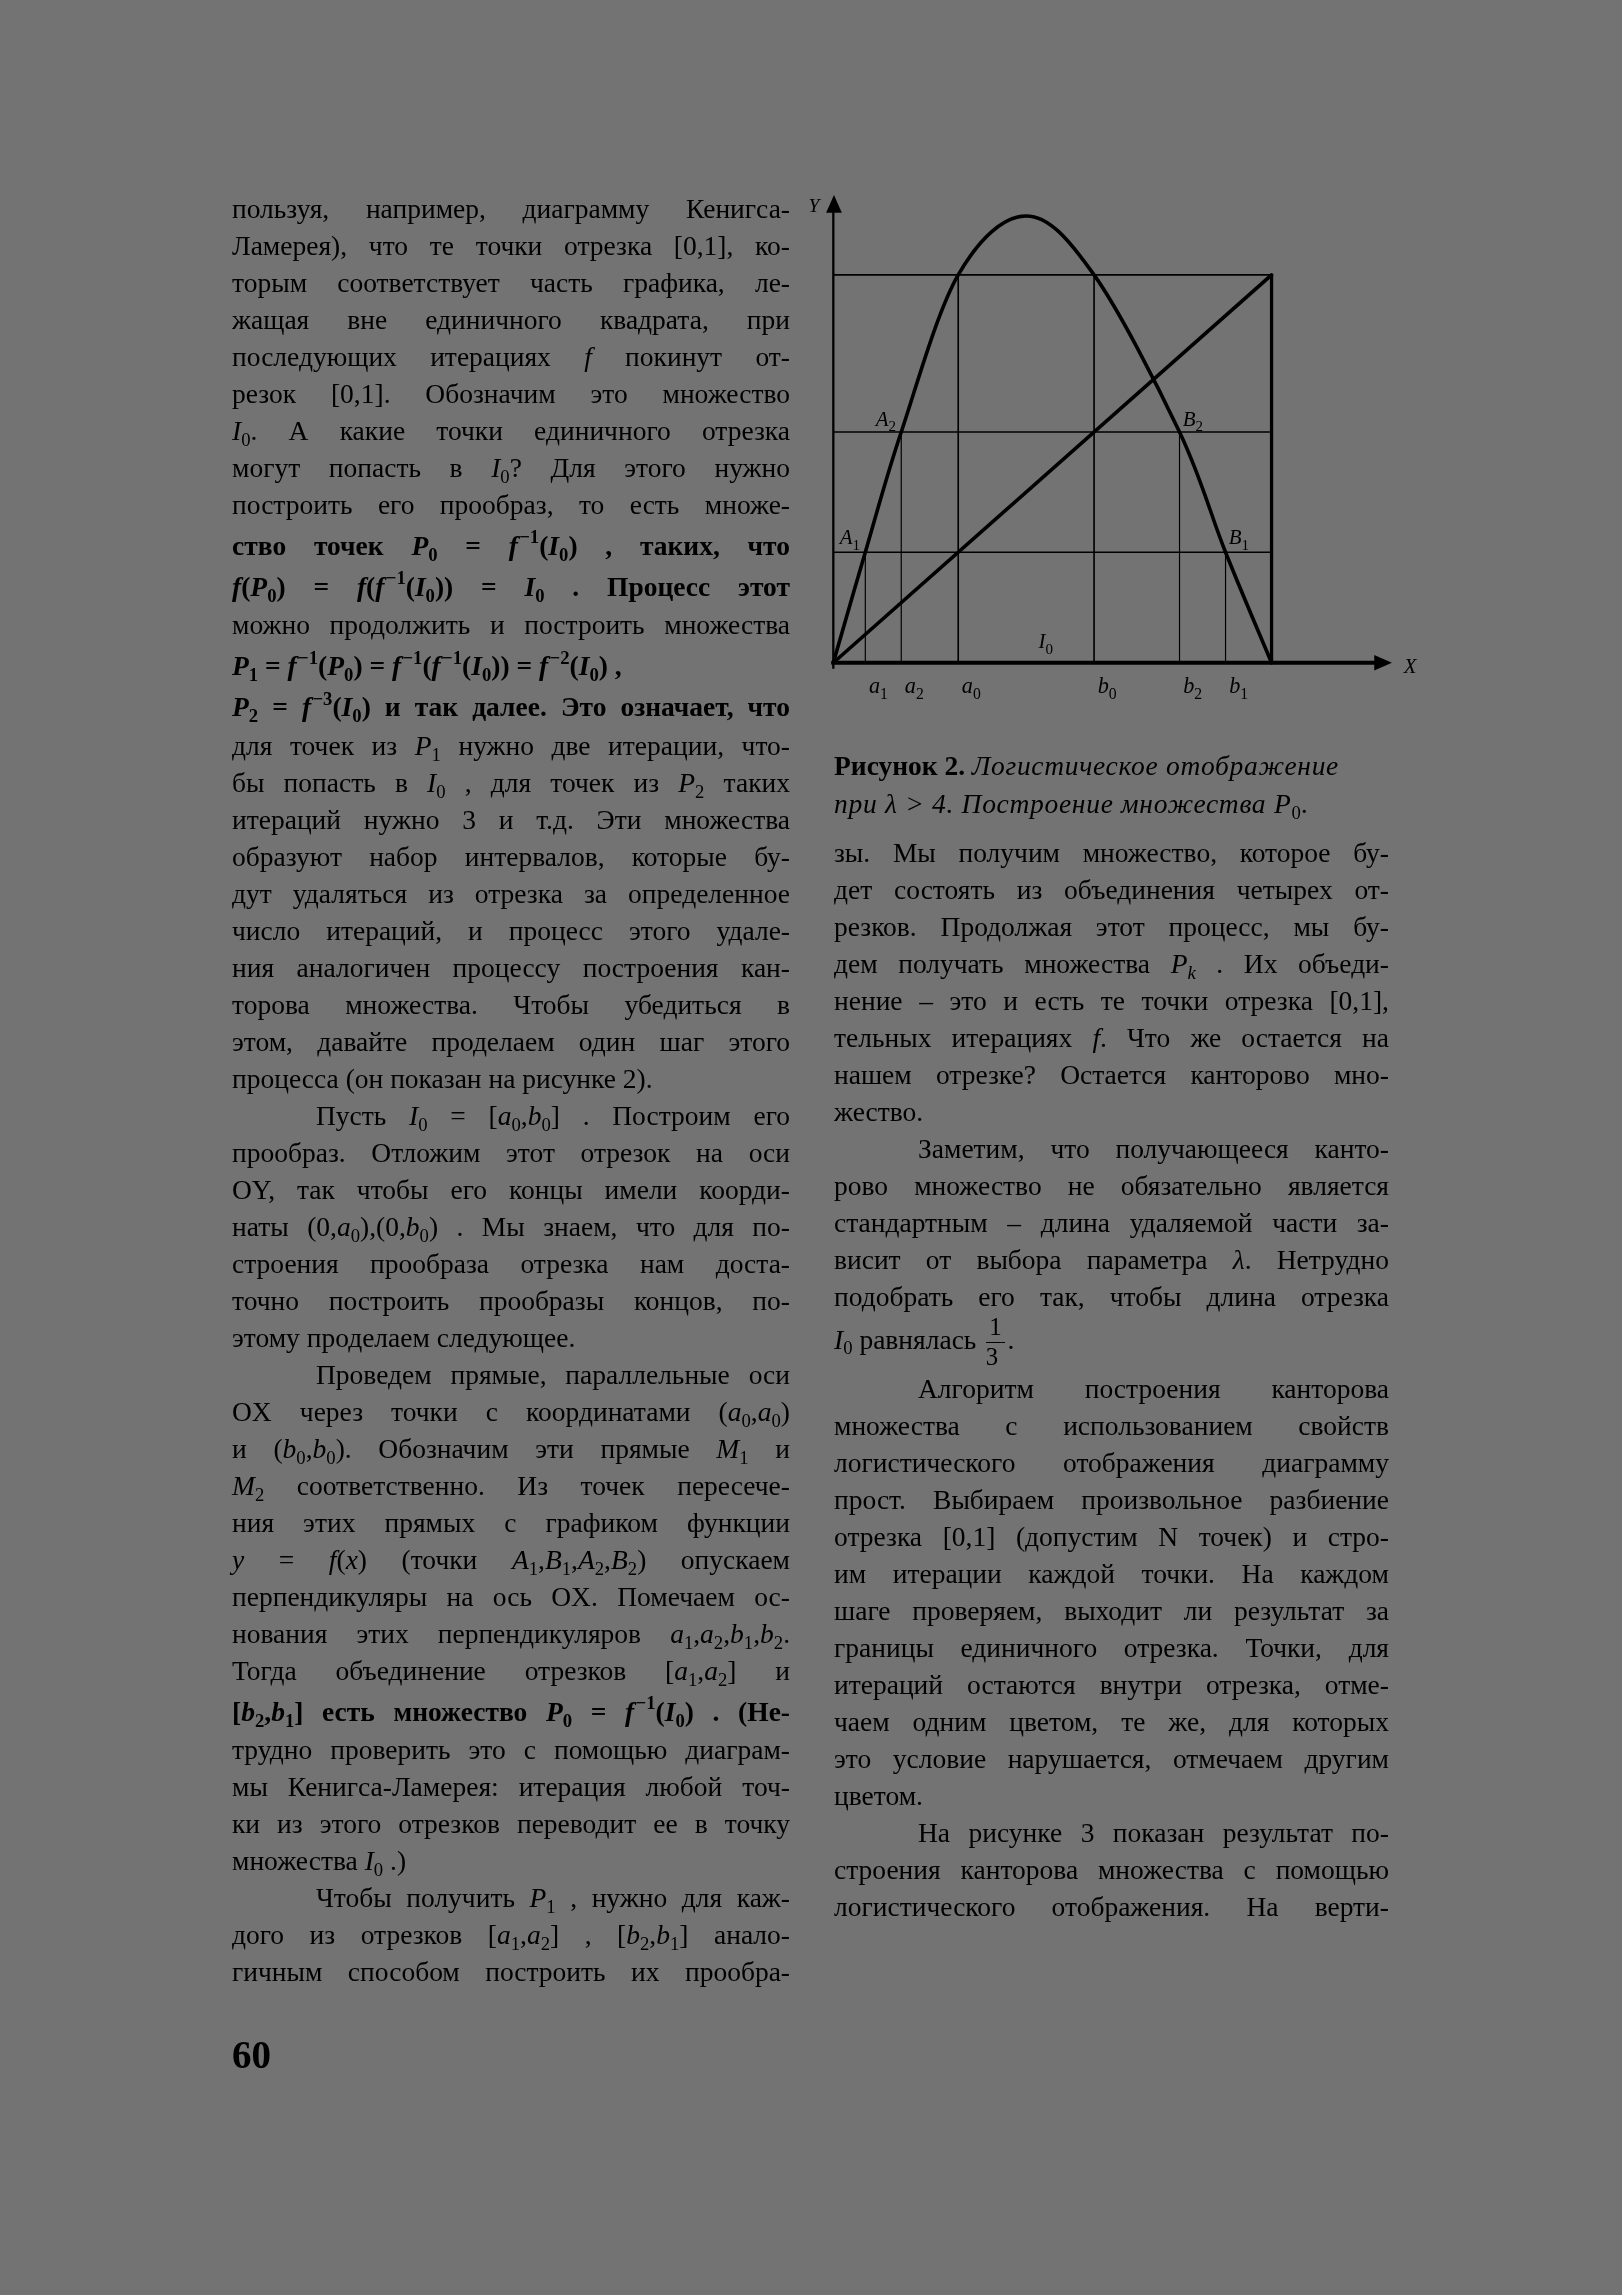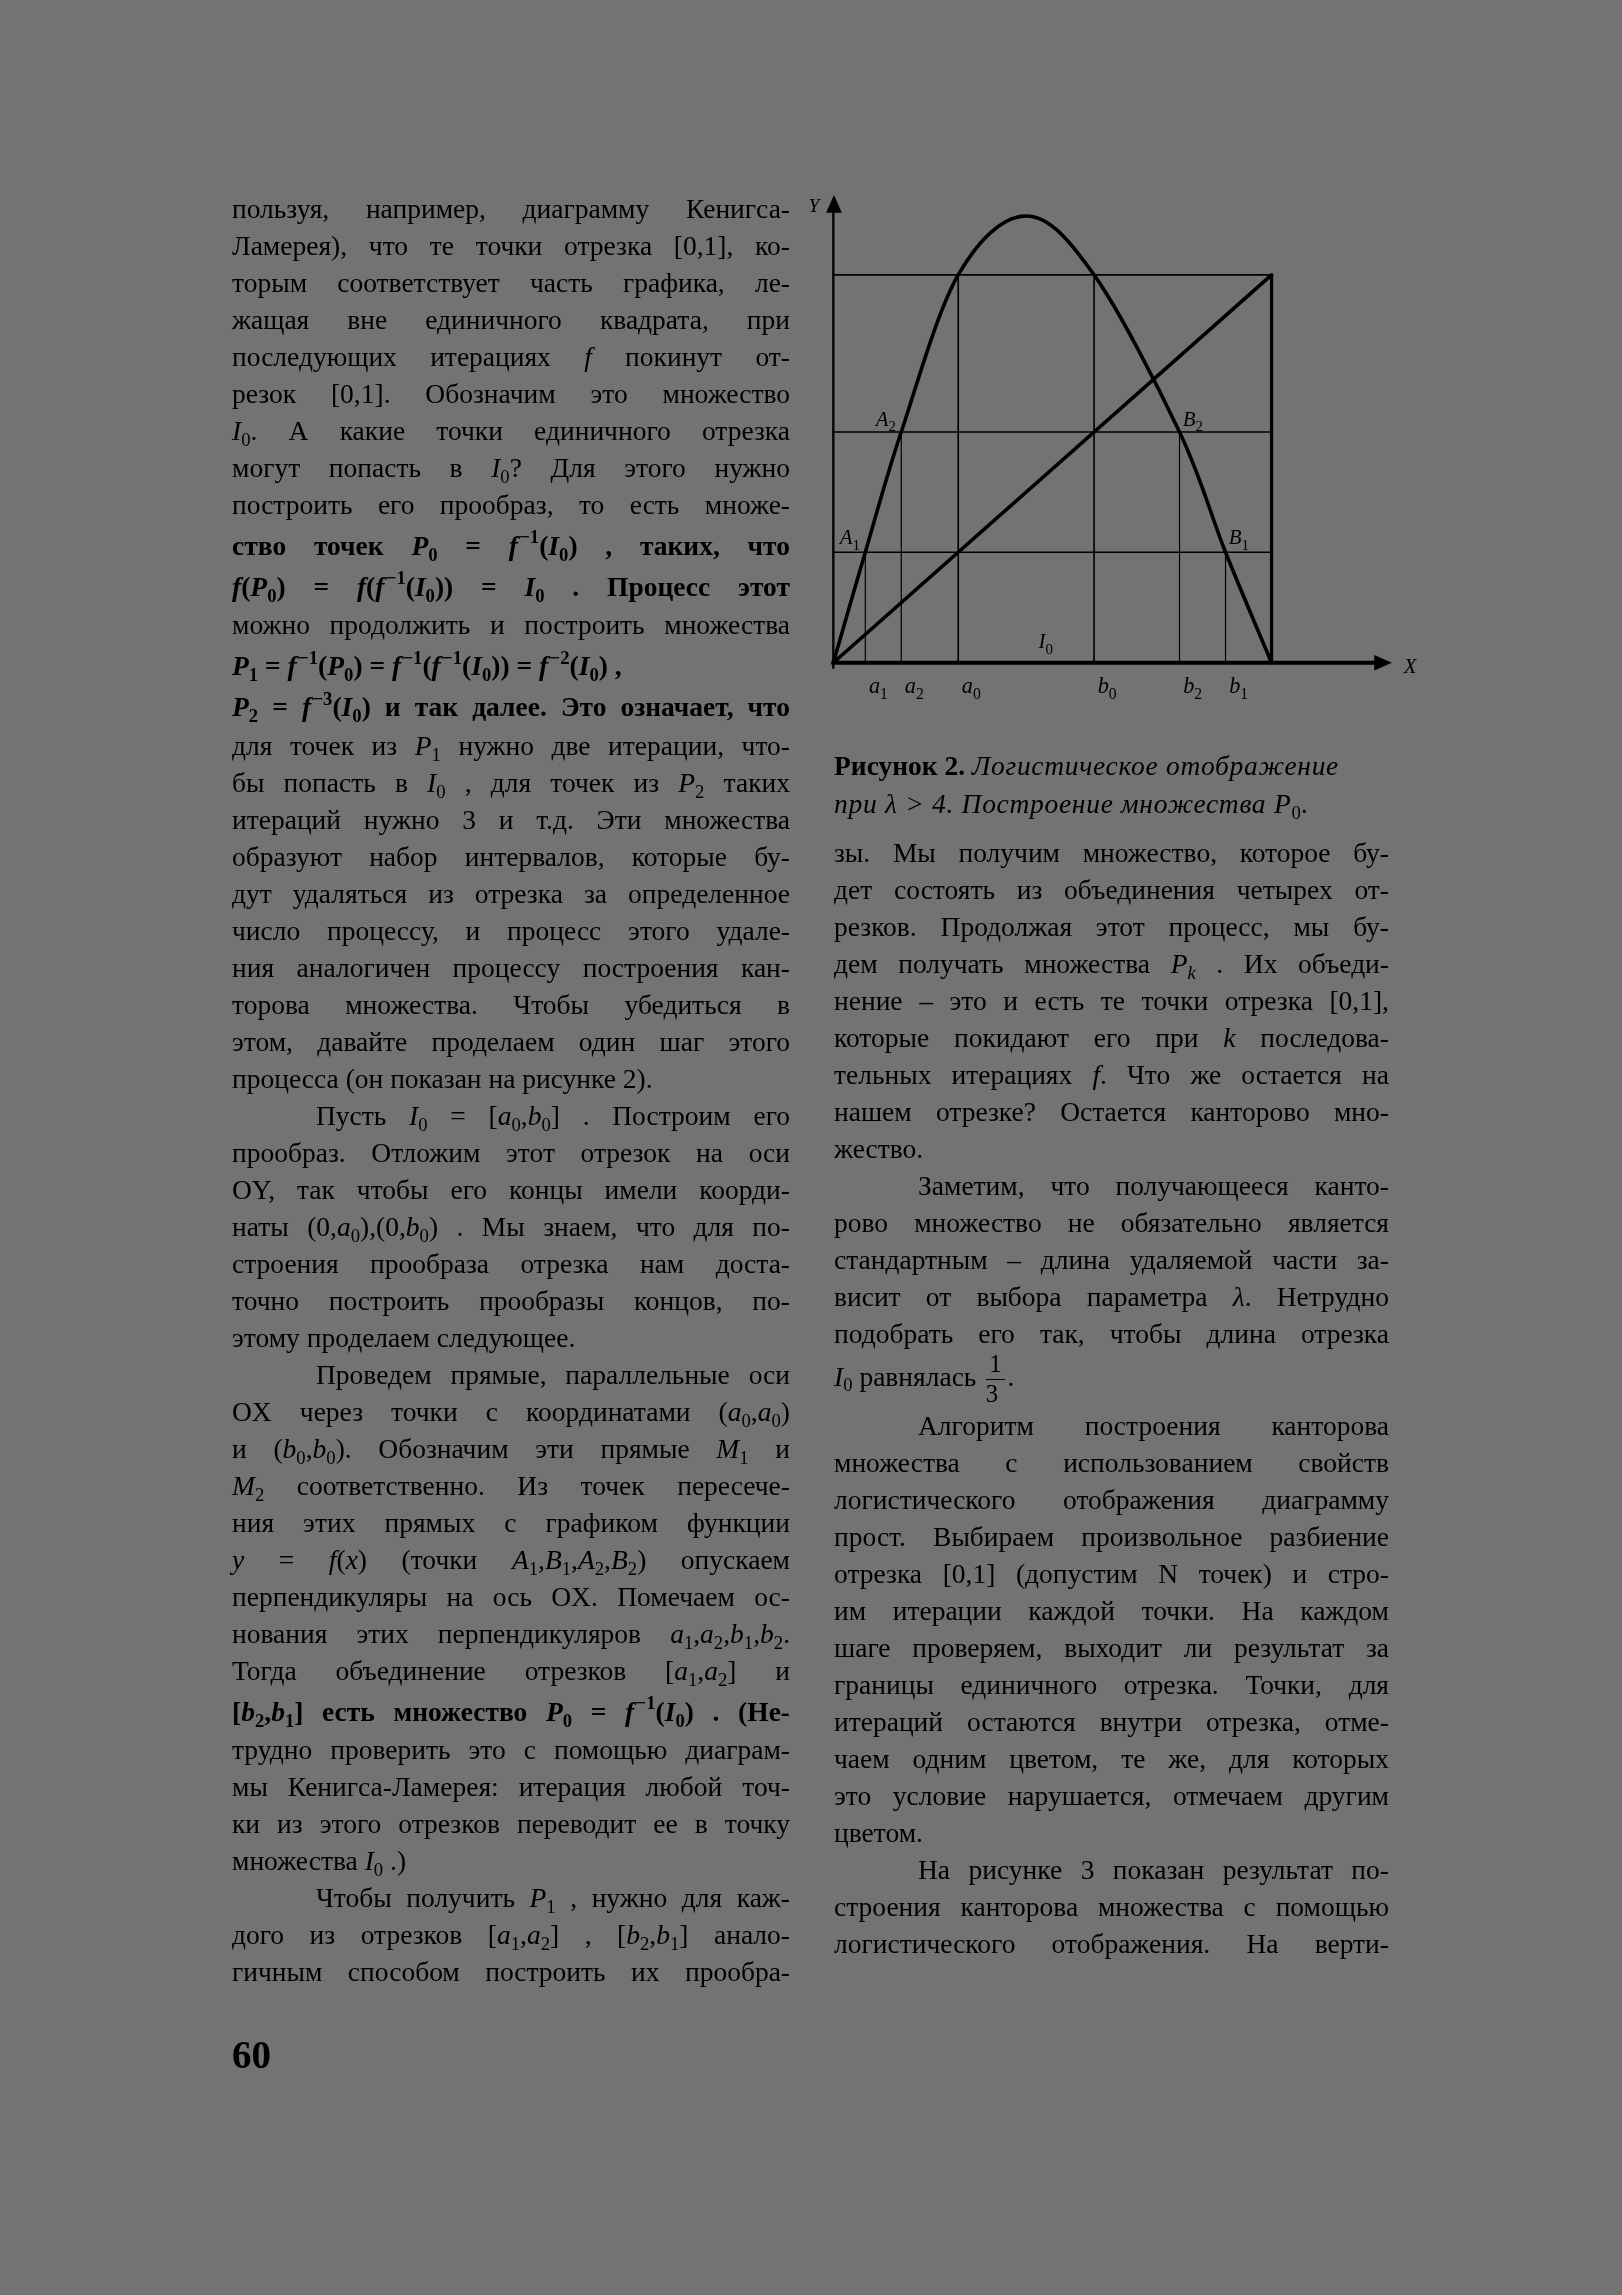--- a/index.html
+++ b/index.html
@@ -83,21 +83,21 @@
       <div class="ln just has-sup">ство точек <span class="mi">P</span><span class="sub">0</span> = <span class="mi">f</span><span class="sup">−1</span>(<span class="mi">I</span><span class="sub">0</span>) , таких, что</div>
       <div class="ln just has-sup"><span class="mi">f</span>(<span class="mi">P</span><span class="sub">0</span>) = <span class="mi">f</span>(<span class="mi">f</span><span class="sup">−1</span>(<span class="mi">I</span><span class="sub">0</span>)) = <span class="mi">I</span><span class="sub">0</span> . Процесс этот</div>
       <div class="ln just">можно продолжить и построить множества</div>
       <div class="ln rag has-sup"><span class="mi">P</span><span class="sub">1</span> = <span class="mi">f</span><span class="sup">−1</span>(<span class="mi">P</span><span class="sub">0</span>) = <span class="mi">f</span><span class="sup">−1</span>(<span class="mi">f</span><span class="sup">−1</span>(<span class="mi">I</span><span class="sub">0</span>)) = <span class="mi">f</span><span class="sup">−2</span>(<span class="mi">I</span><span class="sub">0</span>) ,</div>
       <div class="ln just has-sup"><span class="mi">P</span><span class="sub">2</span> = <span class="mi">f</span><span class="sup">−3</span>(<span class="mi">I</span><span class="sub">0</span>) и так далее. Это означает, что</div>
       <div class="ln just">для точек из <span class="mi">P</span><span class="sub">1</span> нужно две итерации, что-</div>
       <div class="ln just">бы попасть в <span class="mi">I</span><span class="sub">0</span> , для точек из <span class="mi">P</span><span class="sub">2</span> таких</div>
       <div class="ln just">итераций нужно 3 и т.д. Эти множества</div>
       <div class="ln just">образуют набор интервалов, которые бу-</div>
       <div class="ln just">дут удаляться из отрезка за определенное</div>
-      <div class="ln just">число процессу, и процесс этого удале-</div>
+      <div class="ln just">число итераций, и процесс этого удале-</div>
       <div class="ln just">ния аналогичен процессу построения кан-</div>
       <div class="ln just">торова множества. Чтобы убедиться в</div>
       <div class="ln just">этом, давайте проделаем один шаг этого</div>
       <div class="ln rag">процесса (он показан на рисунке 2).</div>
       <div class="ln just indent">Пусть <span class="mi">I</span><span class="sub">0</span> = [<span class="mi">a</span><span class="sub">0</span>,<span class="mi">b</span><span class="sub">0</span>] . Построим его</div>
       <div class="ln just">прообраз. Отложим этот отрезок на оси</div>
       <div class="ln just">OY, так чтобы его концы имели коорди-</div>
       <div class="ln just">наты (0,<span class="mi">a</span><span class="sub">0</span>),(0,<span class="mi">b</span><span class="sub">0</span>) . Мы знаем, что для по-</div>
       <div class="ln just">строения прообраза отрезка нам доста-</div>
       <div class="ln just">точно построить прообразы концов, по-</div>
@@ -157,21 +157,20 @@
     <div><span class="lbl">Рисунок 2.</span><span class="it">Логистическое отображение</span></div>
     <div class="line2">при <span class="mi">λ</span> &gt; 4. Построение множества <span class="mi">P</span><span class="sub">0</span>.</div>
   </div>
 
   <div class="col right" id="col-right">
       <div class="ln just">зы. Мы получим множество, которое бу-</div>
       <div class="ln just">дет состоять из объединения четырех от-</div>
       <div class="ln just">резков. Продолжая этот процесс, мы бу-</div>
       <div class="ln just">дем получать множества <span class="mi">P</span><span class="sub it">k</span> . Их объеди-</div>
       <div class="ln just">нение – это и есть те точки отрезка [0,1],</div>
-      <div class="ln just">которые покидают его при <span class="mi">k</span> последова-</div>
       <div class="ln just">тельных итерациях <span class="mi">f</span>. Что же остается на</div>
       <div class="ln just">нашем отрезке? Остается канторово мно-</div>
       <div class="ln rag">жество.</div>
       <div class="ln just indent">Заметим, что получающееся канто-</div>
       <div class="ln just">рово множество не обязательно является</div>
       <div class="ln just">стандартным – длина удаляемой части за-</div>
       <div class="ln just">висит от выбора параметра <span class="mi">λ</span>. Нетрудно</div>
       <div class="ln just">подобрать его так, чтобы длина отрезка</div>
       <div class="ln rag"><span class="mi">I</span><span class="sub">0</span> равнялась <span class="frac"><span class="num">1</span><span class="den">3</span></span>.</div>
       <div class="ln just indent">Алгоритм построения канторова</div>

